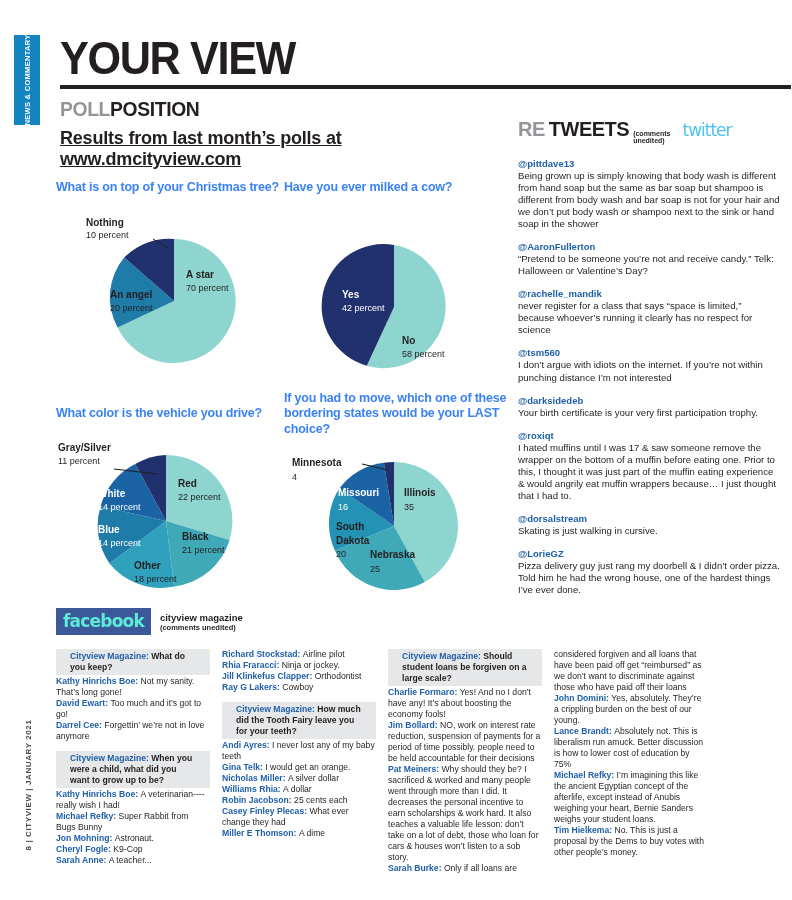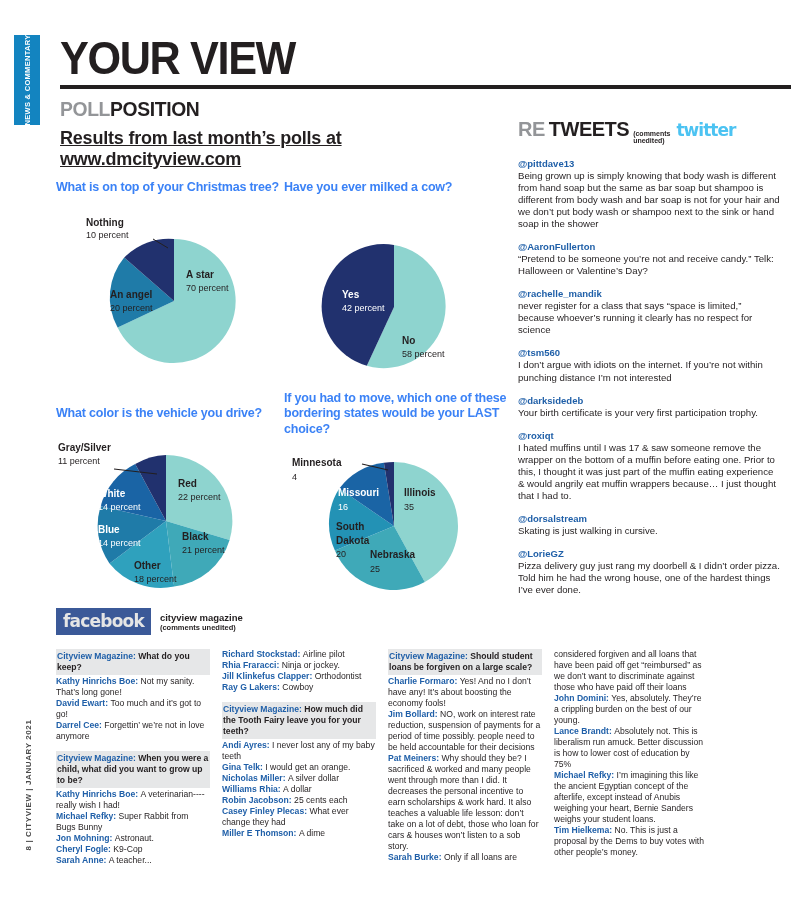--- a/index.html
+++ b/index.html
@@ -88,48 +88,48 @@
   .lbl { font-weight: bold; font-size: 10px; }
   .lbl-sub { font-size: 9px; }
 
   
   .tweets { position: absolute; left: 518px; top: 118px; width: 262px; }
   .tw-head { display: flex; align-items: baseline; gap: 4px; }
   .tw-head .t1 { font-size: 20px; font-weight: bold; color: #939598; letter-spacing:-.5px;}
   .tw-head .t2 { font-size: 20px; font-weight: bold; color: #231f20; letter-spacing:-.5px;}
   .tw-paren { font-size: 7px; font-weight: bold; line-height: 1.05; color:#231f20; padding-bottom:2px;}
   .tw-logo {
-    margin-left: 2px;
-    font-size: 17px; font-weight: bold; color: #4cc3f2;
+    margin-left: 8px;
+    font-size: 17px; font-weight: normal; color: #4cc3f2;
     letter-spacing: -1px; font-style: normal;
     font-family: "DejaVu Sans", sans-serif;
     text-align: center;
   }
   .tweet { margin-top: 11px; }
   .handle { color: #1f5fa8; font-weight: bold; font-size: 9.5px; }
   .tw-body { font-size: 9.6px; line-height: 1.26; color: #231f20; margin-top: 1px; }
 
   
   .fb { position: absolute; left: 56px; top: 608px; width: 724px; }
   .fb-head { display: flex; align-items: center; gap: 9px; }
   .fb-logo {
-    background: #3b5998; color: #e5e5e5;
+    background: #3b5998; color: #5eead4;
     font-weight: bold; font-size: 17px;
     padding: 3px 7px 4px; letter-spacing: -.8px;
     font-family: "DejaVu Sans", sans-serif;
   }
   .fb-titles .t1 { font-size: 9.5px; font-weight: bold; color: #231f20; }
   .fb-titles .t2 { font-size: 7.5px; font-weight: bold; color: #231f20; }
 
   .fb-cols { display: flex; gap: 0; margin-top: 14px; }
   .fb-col { width: 166px; padding-right: 12px; }
   .fb-q {
     background: #e6e7e8;
     font-size: 8.6px; font-weight: bold; color: #1f5fa8;
-    line-height: 1.28; padding: 2px 1px; margin-bottom: 1px;
+    line-height: 1.28; padding: 2px 14px; margin-bottom: 1px;
   }
   .fb-q b { color: #231f20; font-weight: bold; }
   .fb-c { font-size: 8.6px; line-height: 1.28; color: #231f20; margin-bottom: 0px; }
   .fb-c .nm { color: #1f5fa8; font-weight: bold; }
   .fb-gap { height: 9px; }
 </style>
 </head>
 <body>
 
 <div class="rail-tab">

